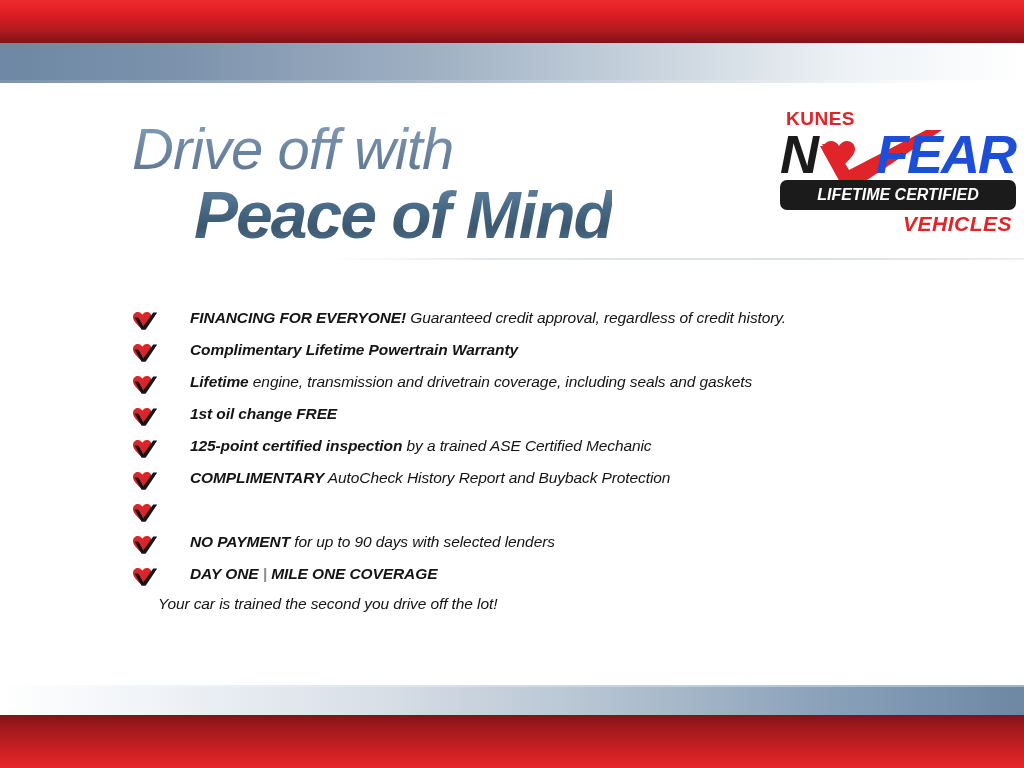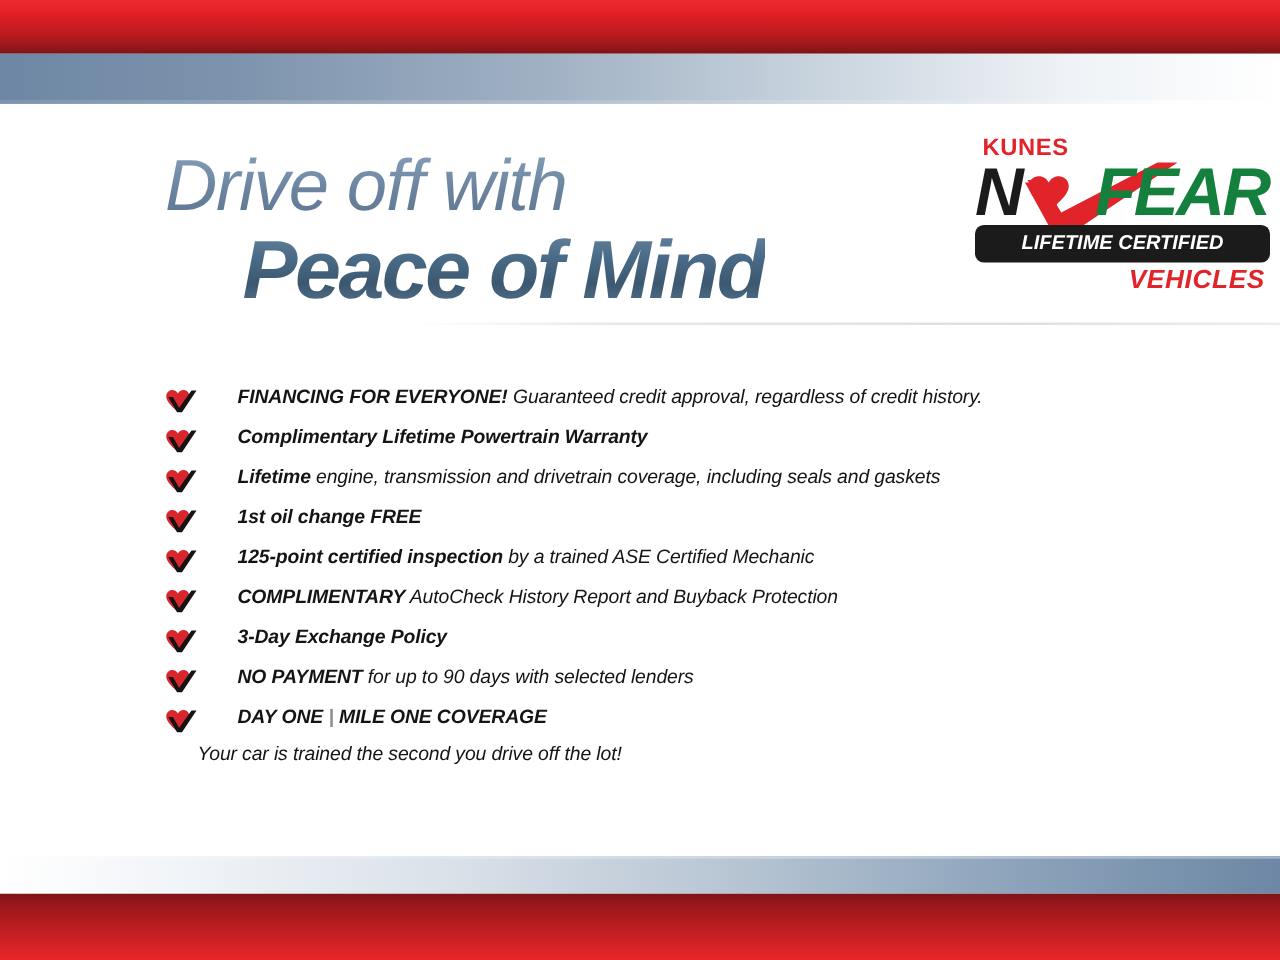--- a/index.html
+++ b/index.html
@@ -75,21 +75,21 @@
     position:absolute;left:0;top:18px;width:240px;height:56px;
   }
   .logo-n{
     position:absolute;left:2px;top:0;
     font-size:54px;font-weight:bold;font-style:italic;
     color:#1b1b1b;line-height:56px;letter-spacing:-2px;
   }
   .logo-fear{
     position:absolute;left:98px;top:0;
     font-size:54px;font-weight:bold;font-style:italic;
-    color:#15803d;line-height:56px;letter-spacing:-2px;
+    color:#1d4ed8;line-height:56px;letter-spacing:-2px;
   }
   .logo-heart{
     position:absolute;left:44px;top:14px;width:34px;height:30px;
   }
   .logo-heart svg{display:block;}
   .logo-check{
     position:absolute;left:38px;top:2px;width:130px;height:62px;
     pointer-events:none;
   }
   .logo-bar{
@@ -239,21 +239,20 @@
       <span class="txt"><b>COMPLIMENTARY</b><span> AutoCheck History Report and Buyback Protection</span></span>
     </div>
 
     <div class="row">
       <span class="mark">
         <svg width="26" height="22" viewBox="0 0 26 22">
           <path d="M9.3 19.5 C3.6 14.6 1 11.2 1 8.1 C1 5 3.3 3 5.9 3 C7.8 3 9.4 4.1 10.3 5.8 C11.2 4.1 12.8 3 14.7 3 C17.3 3 19.6 5 19.6 8.1 C19.6 11.2 17 14.6 11.3 19.5 Z" fill="#d8262c"></path>
           <path d="M2.6 8.6 L9.6 20.8 L13.6 20.8 L25.2 3.4 L21.2 3.4 L11.3 17.2 L6.4 8.6 Z" fill="#141414"></path>
         </svg>
       </span>
-      <span class="txt"><b>3-Day Exchange Policy</b><span></span></span>
     </div>
 
     <div class="row">
       <span class="mark">
         <svg width="26" height="22" viewBox="0 0 26 22">
           <path d="M9.3 19.5 C3.6 14.6 1 11.2 1 8.1 C1 5 3.3 3 5.9 3 C7.8 3 9.4 4.1 10.3 5.8 C11.2 4.1 12.8 3 14.7 3 C17.3 3 19.6 5 19.6 8.1 C19.6 11.2 17 14.6 11.3 19.5 Z" fill="#d8262c"></path>
           <path d="M2.6 8.6 L9.6 20.8 L13.6 20.8 L25.2 3.4 L21.2 3.4 L11.3 17.2 L6.4 8.6 Z" fill="#141414"></path>
         </svg>
       </span>
       <span class="txt"><b>NO PAYMENT</b><span> for up to 90 days with selected lenders</span></span>

